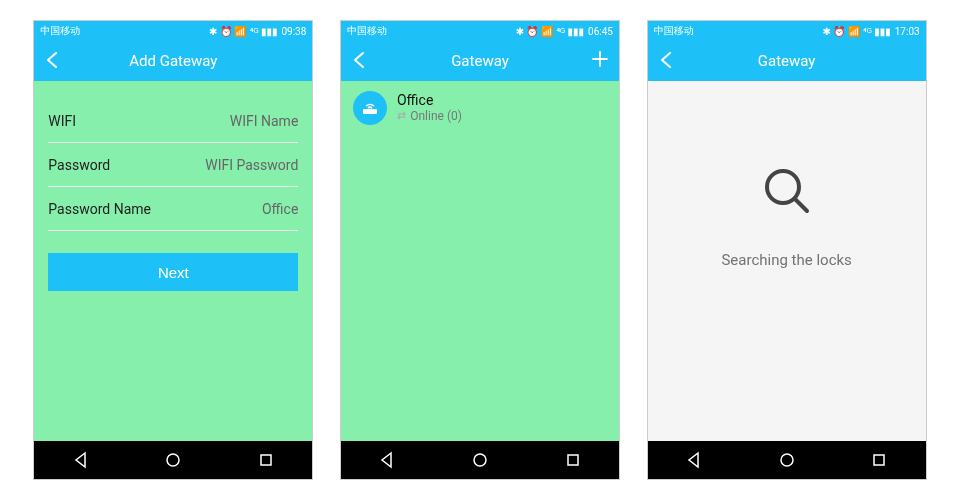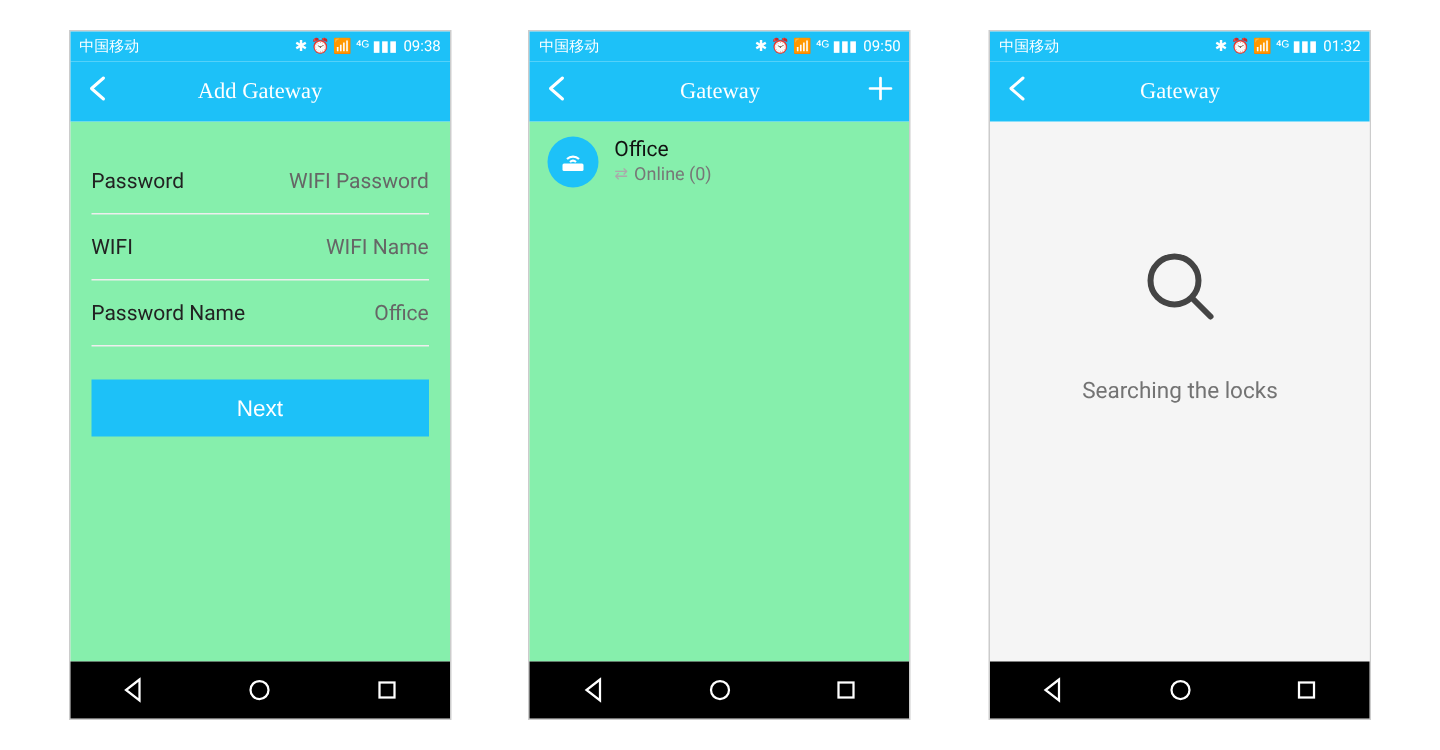--- a/index.html
+++ b/index.html
@@ -7,21 +7,21 @@
     background: #fff;
     font-family: -apple-system, "Segoe UI", Roboto, Arial, sans-serif;
     width: 960px;
     height: 500px;
     display: flex;
     justify-content: space-around;
     align-items: center;
     padding: 10px 20px;
   }
   .phone {
-    width: 255px;
+    width: 280px;
     height: 460px;
     border: 1px solid #ccc;
     background: #fff;
     display: flex;
     flex-direction: column;
     position: relative;
   }
   .status-bar {
     height: 20px;
     background: #1dc1f8;
@@ -35,21 +35,20 @@
   .status-left { display:flex; gap:4px; align-items:center; }
   .status-right { display:flex; gap:4px; align-items:center;margin-left:44px; }
   .topbar {
     height: 40px;
     background: #1dc1f8;
     color: #fff;
     display: flex;
     align-items: center;
     padding: 0 10px;
     position: relative;
-    font-family: Liberation Serif, serif;
   }
   .topbar .back { font-size: 20px; line-height: 1; }
   .topbar .title {
     position: absolute;
     left: 50%;
     transform: translateX(-50%);
     font-size: 15px;
     font-weight: 400;
   }
   .topbar .plus {
@@ -156,26 +155,26 @@
     <span class="back">
       <svg width="20" height="18" viewBox="0 0 20 18">
           <path d="M12 2 L4 9 L12 16" stroke="#fff" stroke-width="2" fill="none" stroke-linecap="round" stroke-linejoin="round"></path>
         </svg>
     </span>
     <span class="title">Add Gateway</span>
   </div>
   <div class="content">
     <div class="form">
       <div class="row">
+        <span class="label">WIFI</span>
+        <span class="value">WIFI Name</span>
+      </div>
+      <div class="row">
         <span class="label">Password</span>
         <span class="value">WIFI Password</span>
-      </div>
-      <div class="row">
-        <span class="label">WIFI</span>
-        <span class="value">WIFI Name</span>
       </div>
       <div class="row">
         <span class="label">Password Name</span>
         <span class="value">Office</span>
       </div>
       <button class="primary-btn">Next</button>
     </div>
   </div>
   <div class="navbar">
     <span class="nbtn">
@@ -196,21 +195,21 @@
   </div>
 </div>
 
 <div class="phone">
   <div class="status-bar">
     <div class="status-left">
       <span>中国移动</span>
     </div>
     <div class="status-right">
       <span>✱ ⏰ 📶 ⁴ᴳ ▮▮▮</span>
-      <span>09:50</span>
+      <span>06:45</span>
     </div>
   </div>
   <div class="topbar">
     <span class="back">
       <svg width="20" height="18" viewBox="0 0 20 18">
           <path d="M12 2 L4 9 L12 16" stroke="#fff" stroke-width="2" fill="none" stroke-linecap="round" stroke-linejoin="round"></path>
         </svg>
     </span>
     <span class="title">Gateway</span>
     <span class="plus">
@@ -255,21 +254,21 @@
   </div>
 </div>
 
 <div class="phone">
   <div class="status-bar">
     <div class="status-left">
       <span>中国移动</span>
     </div>
     <div class="status-right">
       <span>✱ ⏰ 📶 ⁴ᴳ ▮▮▮</span>
-      <span>01:32</span>
+      <span>17:03</span>
     </div>
   </div>
   <div class="topbar">
     <span class="back">
       <svg width="20" height="18" viewBox="0 0 20 18">
           <path d="M12 2 L4 9 L12 16" stroke="#fff" stroke-width="2" fill="none" stroke-linecap="round" stroke-linejoin="round"></path>
         </svg>
     </span>
     <span class="title">Gateway</span>
   </div>

